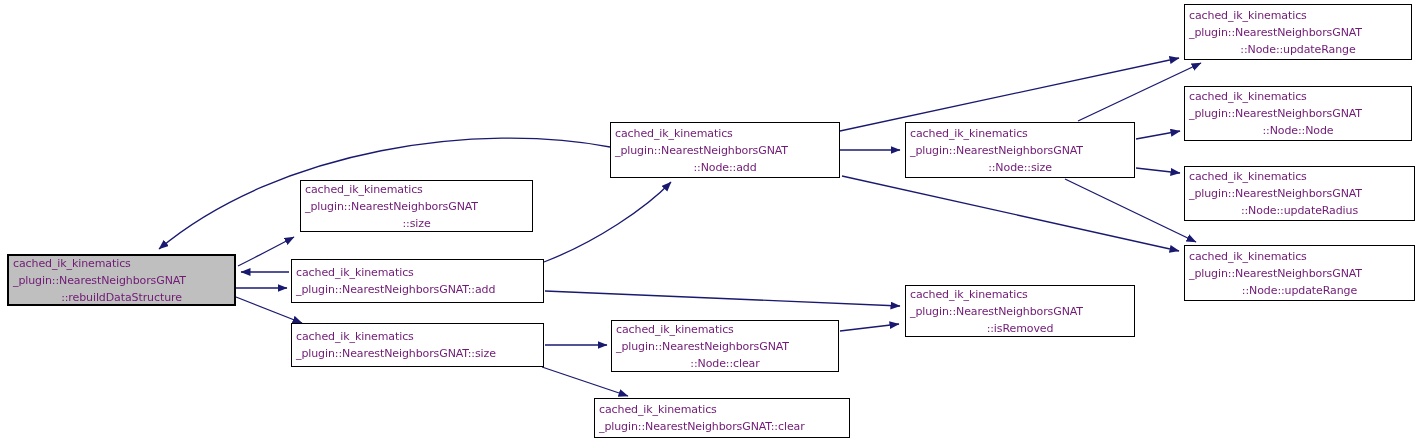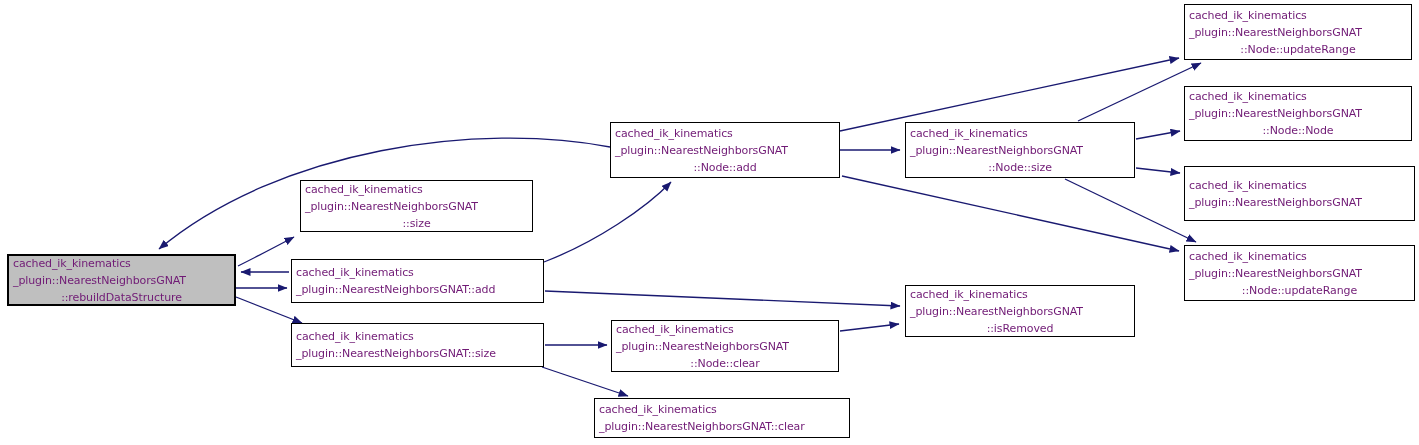--- a/index.html
+++ b/index.html
@@ -121,20 +121,21 @@
 
   <div class="node" style="left:1184px;top:86px;width:228px;height:55px">
     <span class="ln">cached_ik_kinematics</span>
     <span class="ln">_plugin::NearestNeighborsGNAT</span>
     <span class="ln ctr">::Node::Node</span>
   </div>
 
   <div class="node" style="left:1184px;top:166px;width:231px;height:55px">
     <span class="ln">cached_ik_kinematics</span>
     <span class="ln">_plugin::NearestNeighborsGNAT</span>
+    <span class="ln ctr">::Node::updateRadius</span>
   </div>
 
   <div class="node" style="left:1184px;top:245px;width:231px;height:56px">
     <span class="ln">cached_ik_kinematics</span>
     <span class="ln">_plugin::NearestNeighborsGNAT</span>
     <span class="ln ctr">::Node::updateRange</span>
   </div>
 
 </div>
 

